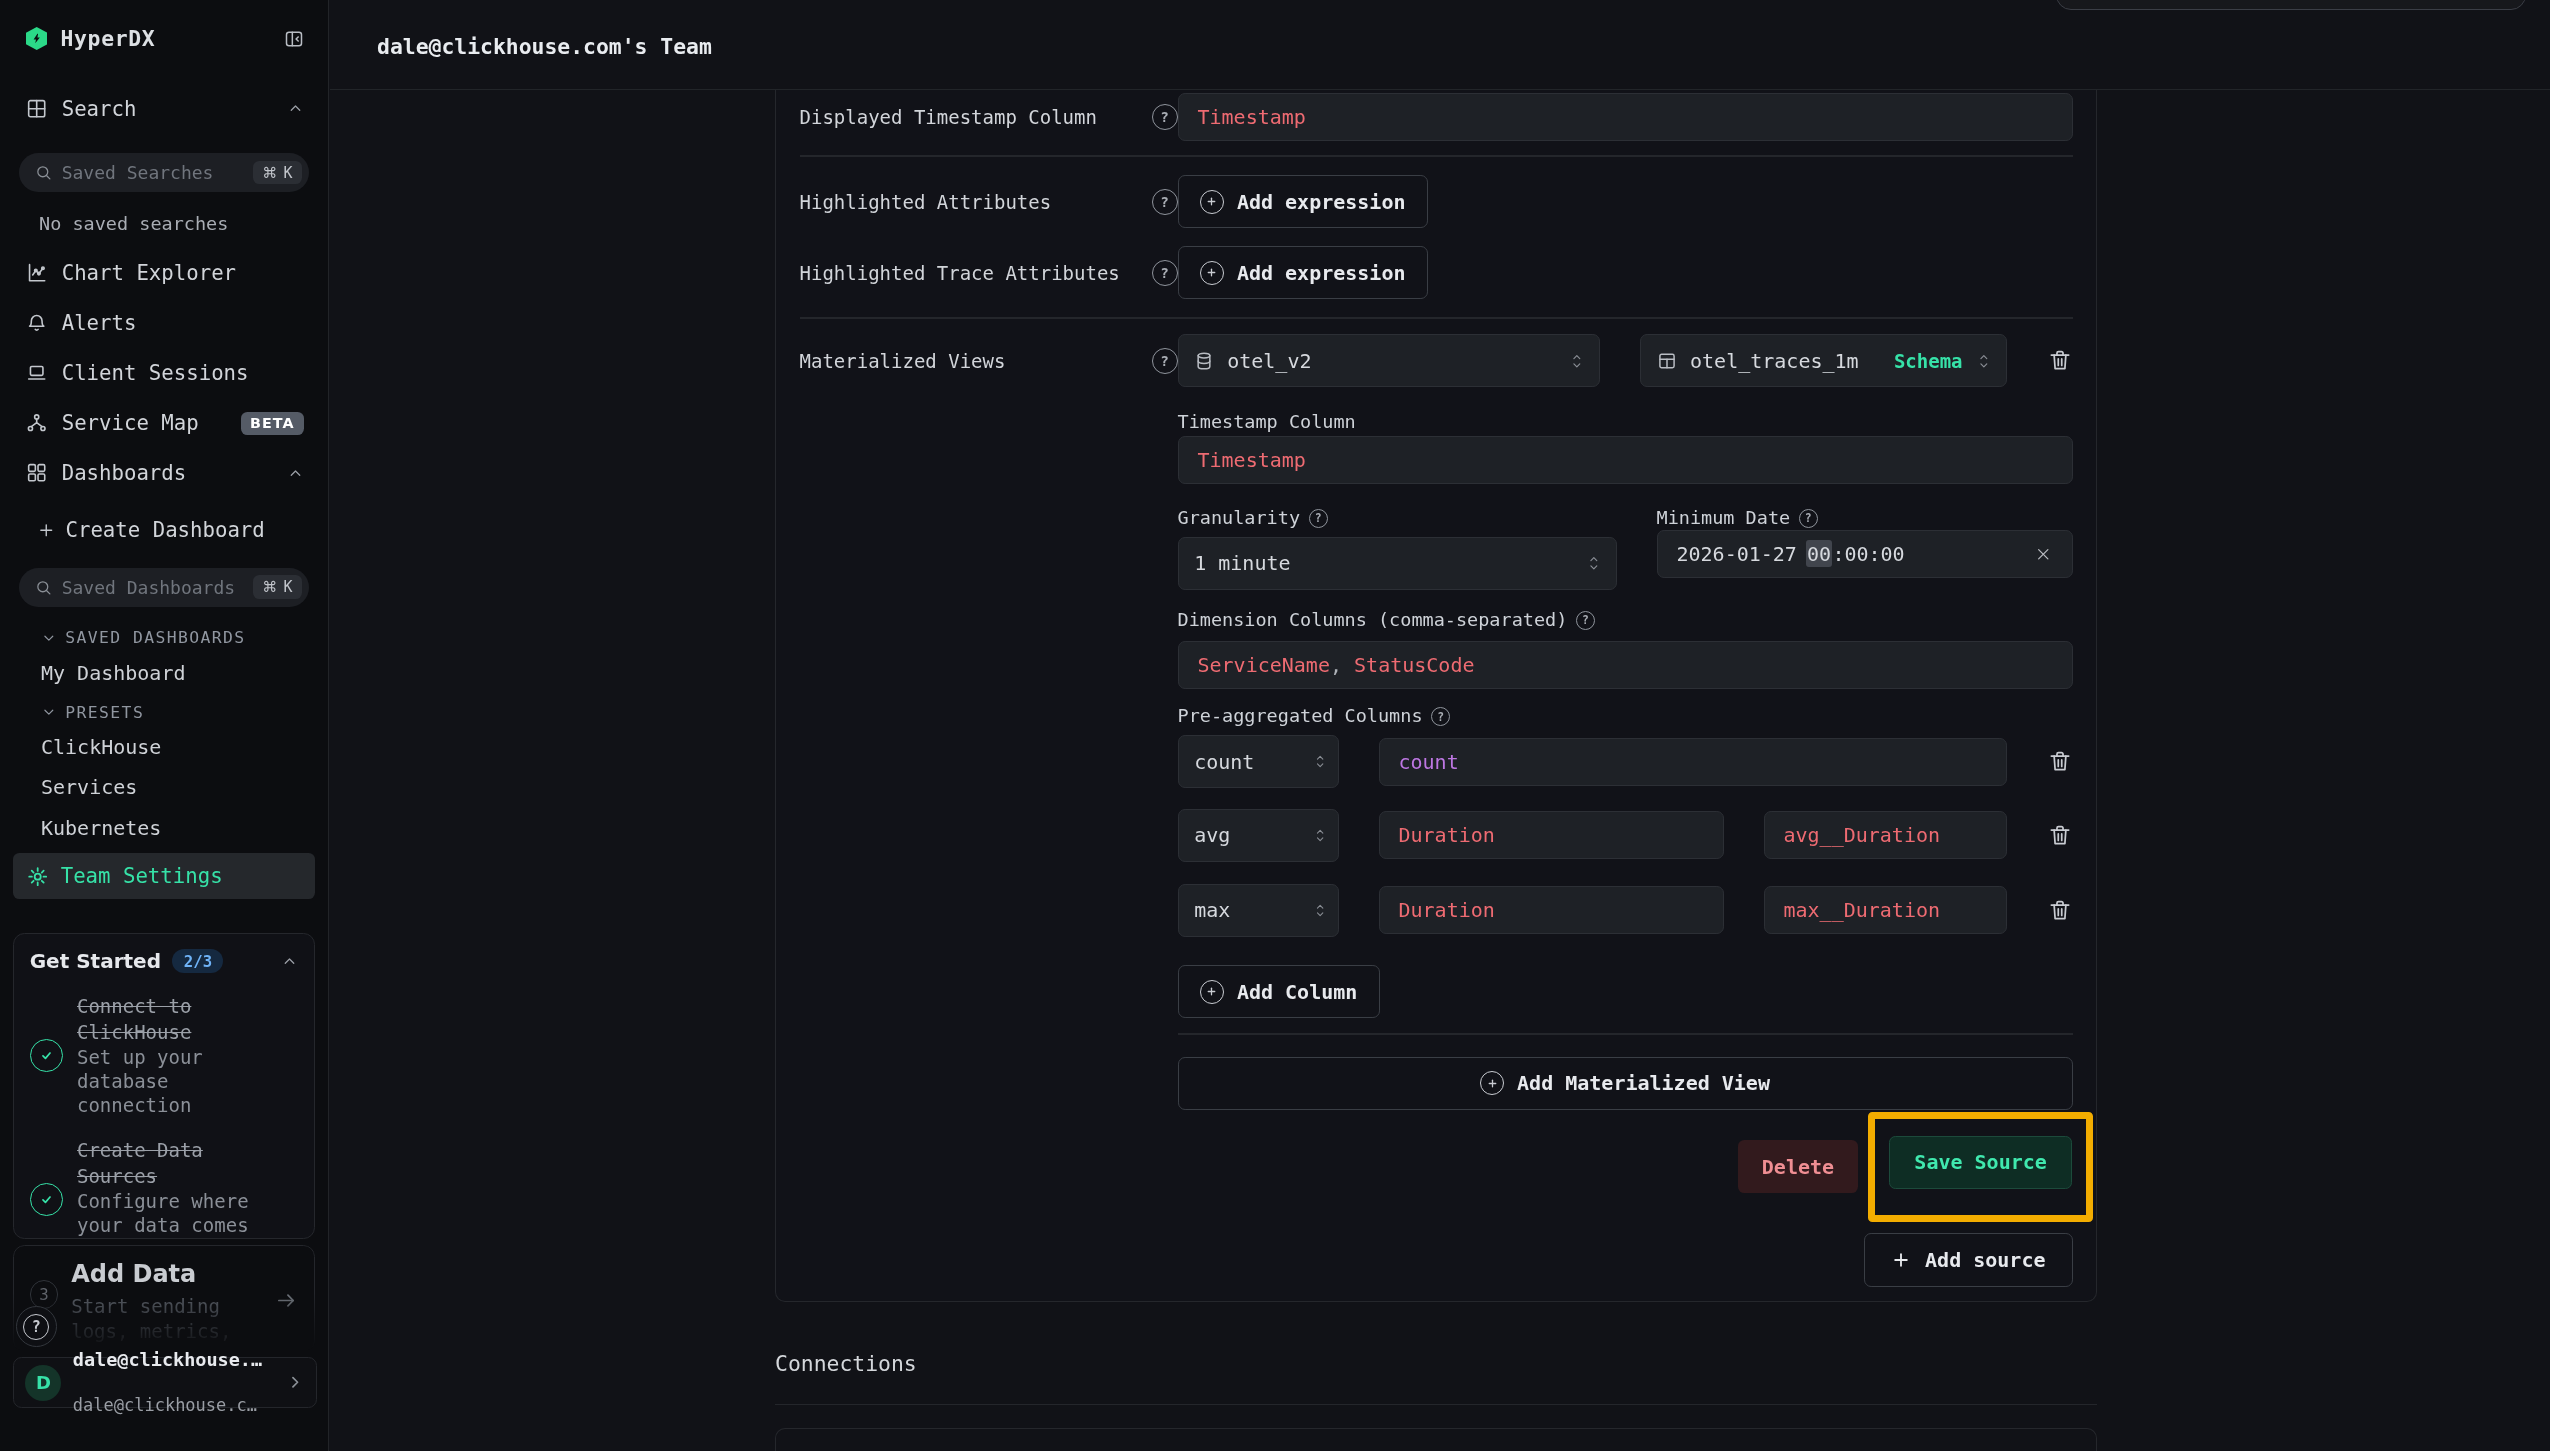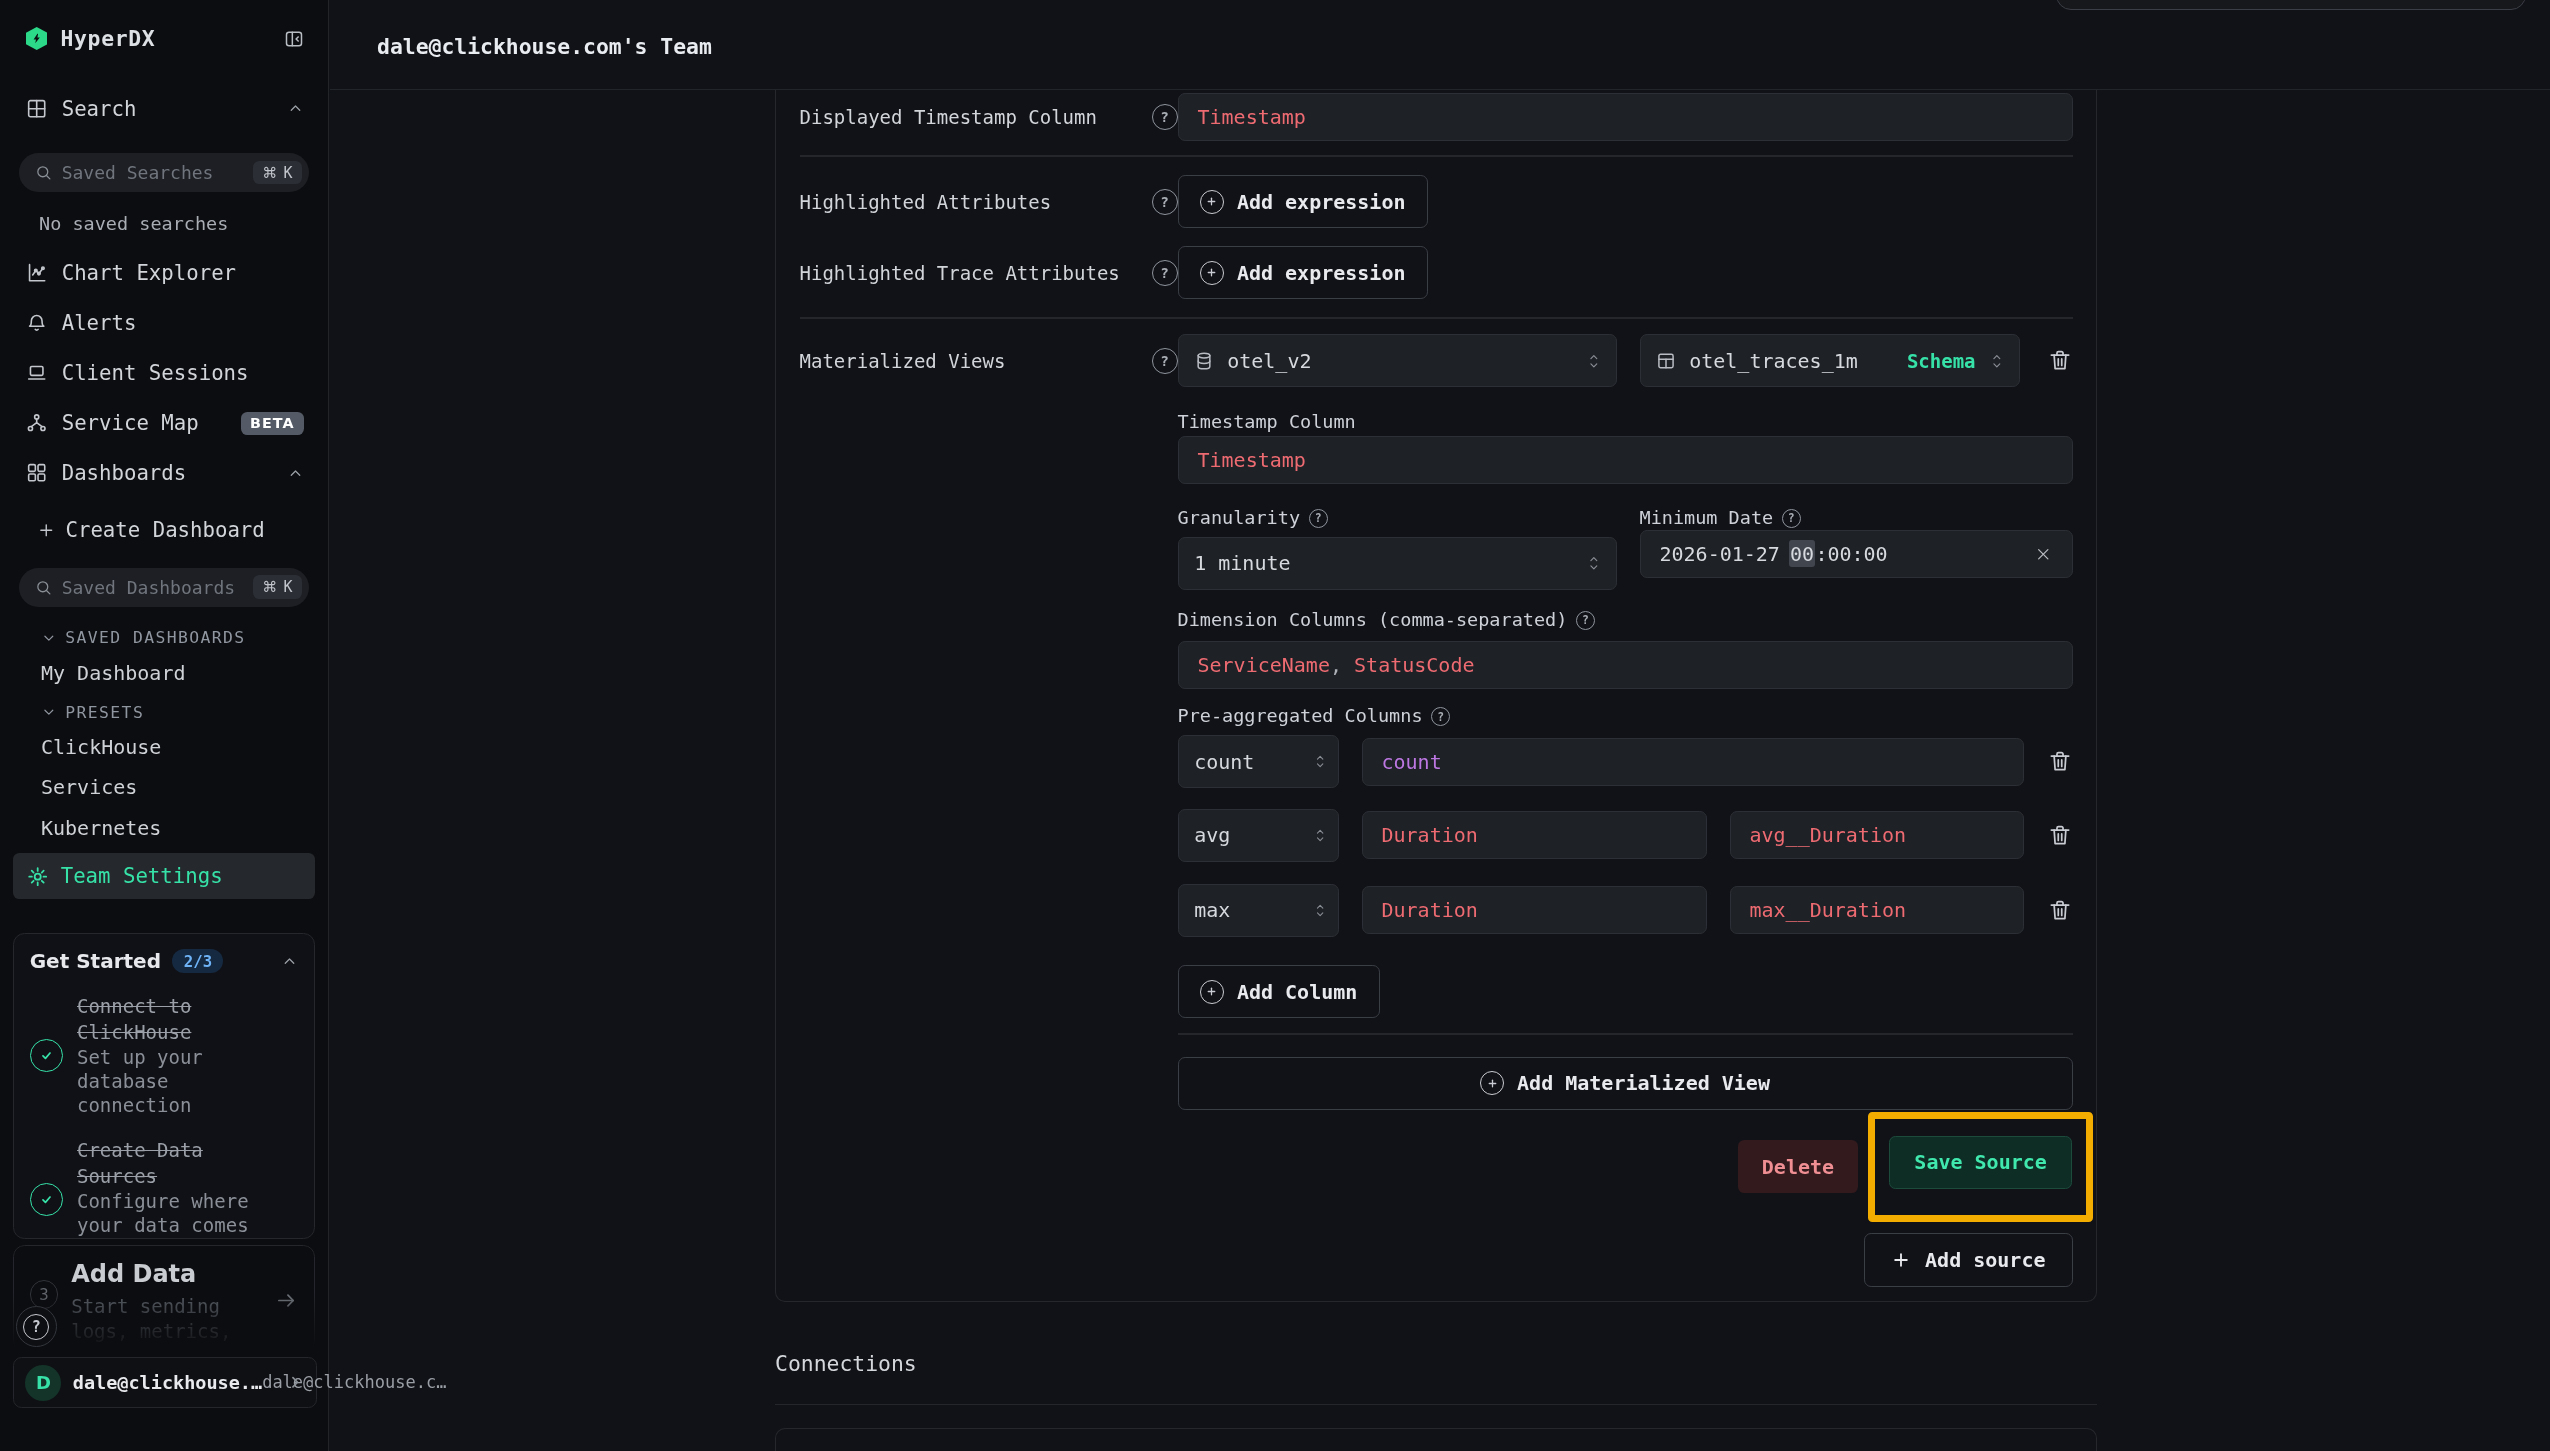--- a/index.html
+++ b/index.html
@@ -109,21 +109,21 @@
   .user-footer {
     position:absolute; left:13px; right:11.4px; top:1357px; height:51px;
     border:1.4px solid #24262b; border-radius:8.6px; background:#0f1014;
     display:flex; align-items:center; gap:11.4px; padding:0 11.4px; cursor:pointer;
   }
   .avatar {
     width:36px; height:36px; border-radius:50%; background:#143429; color:#36e2a8;
     font-weight:bold; font-size:18px; display:flex; align-items:center; justify-content:center;
     flex:none; font-family:"DejaVu Sans","Liberation Sans",sans-serif;
   }
-  .uf-text { display:flex; flex-direction:row; line-height:21.4px; min-width:0; flex:1; }
+  .uf-text { display:flex; flex-direction:column; line-height:21.4px; min-width:0; flex:1;gap:24px; }
   .uf-name { font-weight:bold; font-size:18.5px; color:#e8eaee; white-space:nowrap; }
   .uf-mail { font-size:17px; color:#9a9ea5; white-space:nowrap; }
   .uf-chev { color:#8b9097; flex:none; }
 
   
   .main-header {
     position:absolute; left:330px; top:4px; right:0; height:86px;
     border-bottom:1.4px solid #222529; display:flex; align-items:center;
     padding-left:47px; z-index:3; background:#111217;
   }
@@ -176,21 +176,21 @@
     color:#e8eaee; font-family:inherit; font-weight:bold; font-size:20px;
     display:inline-flex; align-items:center; justify-content:center; gap:13px;
     padding:0 21.4px; cursor:pointer;
   }
   .plus-circle {
     width:24px; height:24px; border:1.8px solid #c9ccd2; border-radius:50%; color:#c9ccd2;
     display:flex; align-items:center; justify-content:center; flex:none;
   }
   .trash-btn { color:#c9ccd2; flex:none; margin-left:auto; cursor:pointer; background:none; border:none; }
   .mv-stack { display:flex; flex-direction:column; }
-  .mv-row { display:flex; align-items:center; gap:23px;justify-content:center; }
+  .mv-row { display:flex; align-items:center; gap:40px;justify-content:center; }
   .sub-label { color:#ced2d8; font-size:18.5px; line-height:24px; }
   .hl-clear { margin-left:auto; color:#b9bcc2; cursor:pointer; }
   .hh { background:#41454d; border-radius:2.9px; padding:1.4px 1.4px; }
   .actions-row { display:flex; justify-content:flex-end; align-items:center; gap:10px; padding-right:2.9px; margin-top:2.1px; }
   .btn-delete {
     height:53px; background:#321a1d; color:#ef8e93; border:none; border-radius:6.4px;
     font-family:inherit; font-weight:bold; font-size:20px; padding:0 24px; cursor:pointer;
   }
   .hl-box { border:7.8px solid #f3ad00; border-radius:4.3px; padding:17px 14.3px 26px 14.3px; }
   .btn-save {

